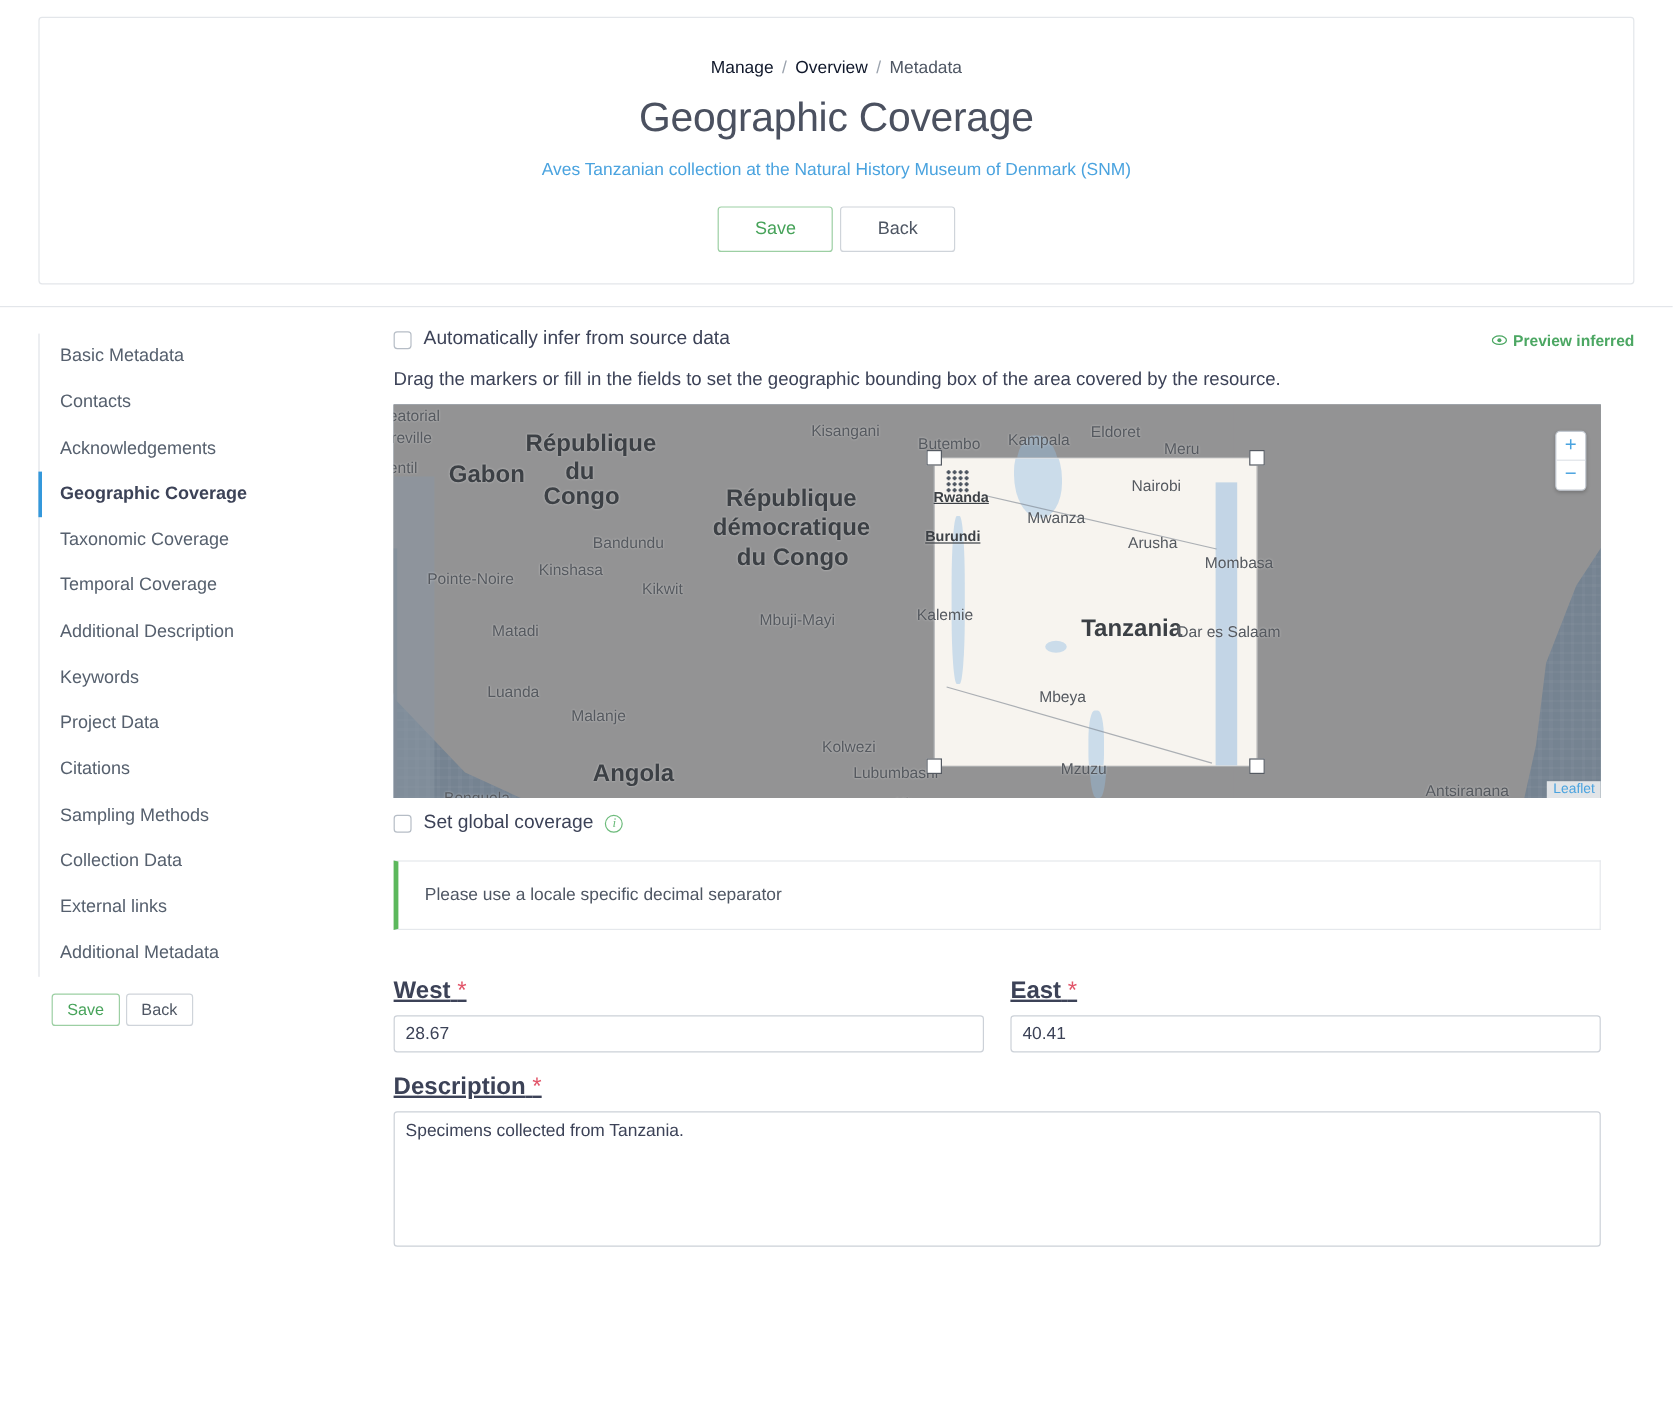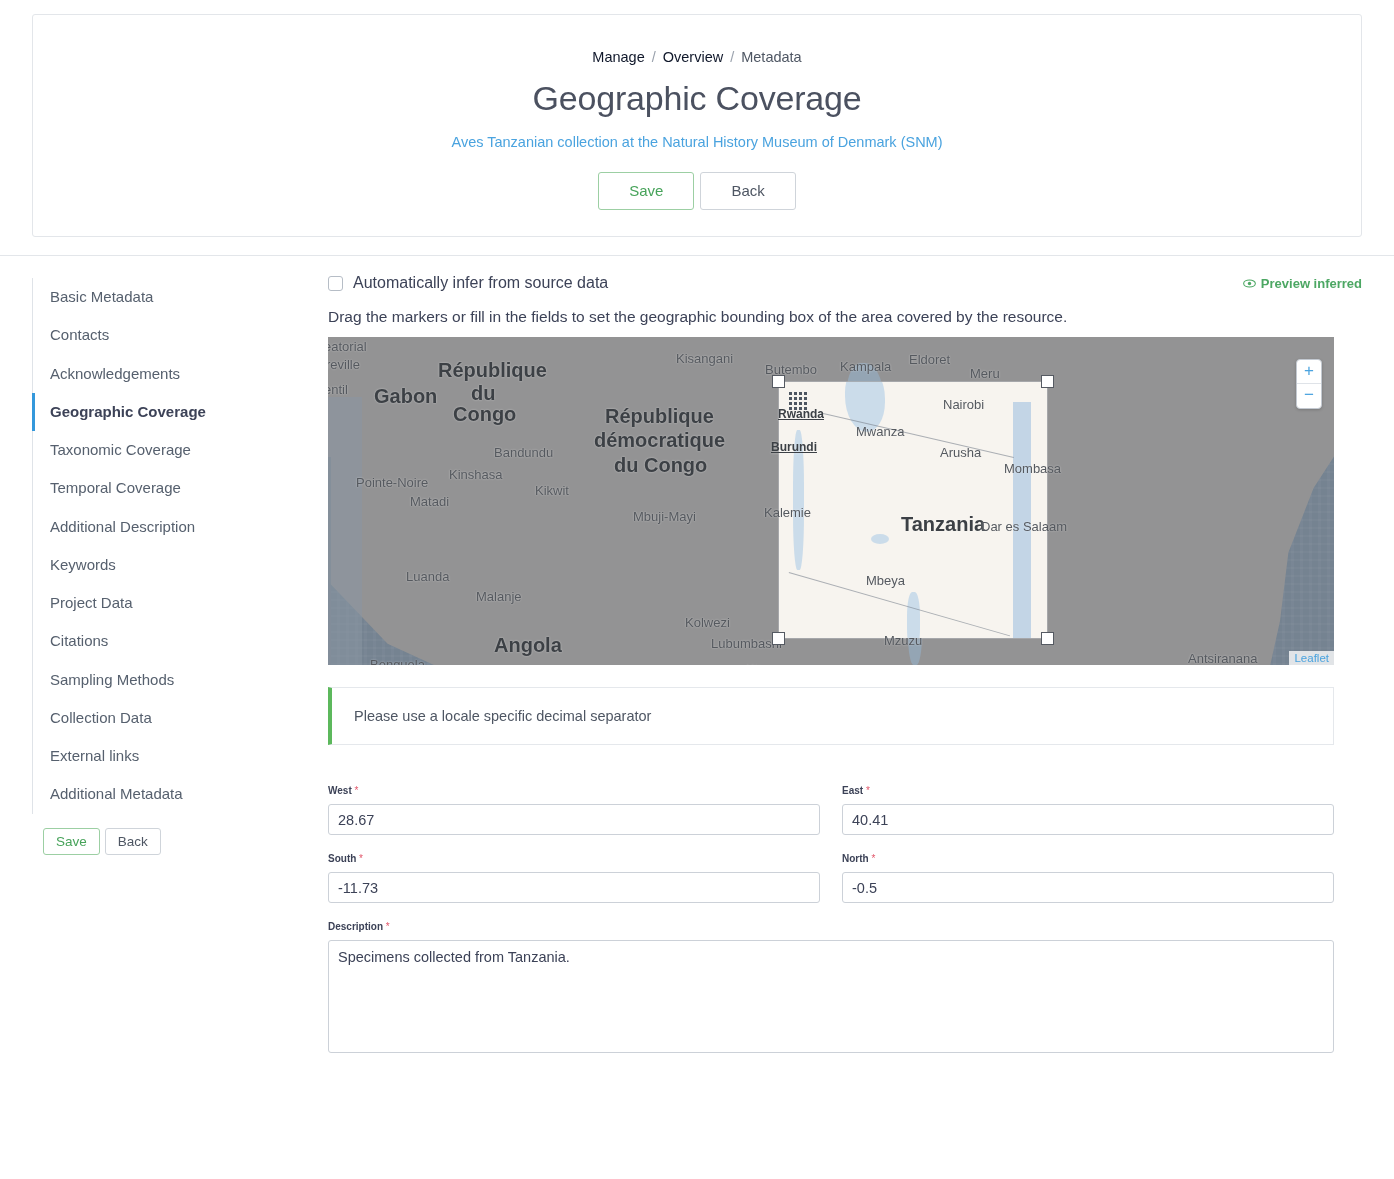--- a/index.html
+++ b/index.html
@@ -183,21 +183,21 @@
   .alert{
     margin-top:22px; width:1006px; min-height:58px;
     border:1px solid #e5e8ec; border-left:4px solid #5cb85c;
     background:#fff; display:flex; align-items:center;
     padding:18px 22px; font-size:14.5px; color:#4e5663;
   }
 
   .form{ width:1006px; margin-top:40px; }
   .grid2{ display:flex; gap:22px; }
   .field{ flex:1; margin-bottom:18px; }
-  .flabel{ font-size:10px; font-weight:bold; color:#3c4257; margin-bottom:8px; }
+  .flabel{ font-size:20px; font-weight:bold; color:#3c4257; margin-bottom:8px;text-decoration:underline; }
   .req{ color:#e2566a; font-weight:normal; }
   .inp{
     width:100%; height:31px; padding:5px 9px;
     border:1px solid #ccd1d8; border-radius:3px;
     font-family:"Liberation Sans", sans-serif; font-size:14.5px; color:#3c4257;
     background:#fff; outline:none;
   }
   .tarea{
     width:100%; height:113px; padding:8px 9px; resize:none;
     border:1px solid #ccd1d8; border-radius:3px;
@@ -312,21 +312,21 @@
           <div class="maplabel lbl-city" style="left: 512px; top: 22px;">Kampala</div>
           <div class="maplabel lbl-city" style="left: 581px; top: 15px;">Eldoret</div>
           <div class="maplabel lbl-city" style="left: 642px; top: 29px;">Meru</div>
           <div class="maplabel lbl-city" style="left: 615px; top: 60px;">Nairobi</div>
           <div class="maplabel lbl-city" style="left: 528px; top: 87px;">Mwanza</div>
           <div class="maplabel lbl-city" style="left: 612px; top: 108px;">Arusha</div>
           <div class="maplabel lbl-city" style="left: 676px; top: 124px;">Mombasa</div>
           <div class="maplabel lbl-city" style="left: 166px; top: 108px;">Bandundu</div>
           <div class="maplabel lbl-city" style="left: 121px; top: 130px;">Kinshasa</div>
           <div class="maplabel lbl-city" style="left: 28px; top: 138px;">Pointe-Noire</div>
-          <div class="maplabel lbl-city" style="left: 82px; top: 157px;">Matadi</div>
+          <div class="maplabel lbl-city" style="left: 82px; top: 181px;">Matadi</div>
           <div class="maplabel lbl-city" style="left: 207px; top: 146px;">Kikwit</div>
           <div class="maplabel lbl-city" style="left: 305px; top: 172px;">Mbuji-Mayi</div>
           <div class="maplabel lbl-city" style="left: 436px; top: 168px;">Kalemie</div>
           <div class="maplabel lbl-city" style="left: 78px; top: 232px;">Luanda</div>
           <div class="maplabel lbl-city" style="left: 148px; top: 252px;">Malanje</div>
           <div class="maplabel lbl-city" style="left: 357px; top: 278px;">Kolwezi</div>
           <div class="maplabel lbl-city" style="left: 383px; top: 299px;">Lubumbashi</div>
           <div class="maplabel lbl-city" style="left: 418px; top: 325px;">Kitwe</div>
           <div class="maplabel lbl-city" style="left: 653px; top: 182px;">Dar es Salaam</div>
           <div class="maplabel lbl-city" style="left: 538px; top: 236px;">Mbeya</div>
@@ -335,46 +335,41 @@
           <div class="maplabel lbl-city" style="left: 860px; top: 314px;">Antsiranana</div>
         </div>
 
       <div class="zoomctl">
         <div>+</div>
         <div>−</div>
       </div>
       <div class="leaflet-badge">Leaflet</div>
     </div>
 
+    <div class="global-row">
+      <span class="cbox"></span>
+      <span class="lbl">Set global coverage</span>
+      <span class="info-ico">i</span>
+    </div>
 
     <div class="alert">
       <span>Please use a locale specific decimal separator</span>
     </div>
 
     <div class="form">
       <div class="grid2">
         <div class="field">
           <div class="flabel"><span>West</span> <span class="req">*</span></div>
           <input class="inp" type="text" value="28.67" style="">
         </div>
         <div class="field">
           <div class="flabel"><span>East</span> <span class="req">*</span></div>
           <input class="inp" type="text" value="40.41" style="">
         </div>
       </div>
-      <div class="grid2">
-        <div class="field">
-          <div class="flabel"><span>South</span> <span class="req">*</span></div>
-          <input class="inp" type="text" value="-11.73" style="">
-        </div>
-        <div class="field">
-          <div class="flabel"><span>North</span> <span class="req">*</span></div>
-          <input class="inp" type="text" value="-0.5" style="">
-        </div>
-      </div>
       <div class="field">
         <div class="flabel"><span>Description</span> <span class="req">*</span></div>
         <textarea class="tarea" style="">Specimens collected from Tanzania.</textarea>
       </div>
     </div>
 
   </div>
 </div>
 
 </body></html>

